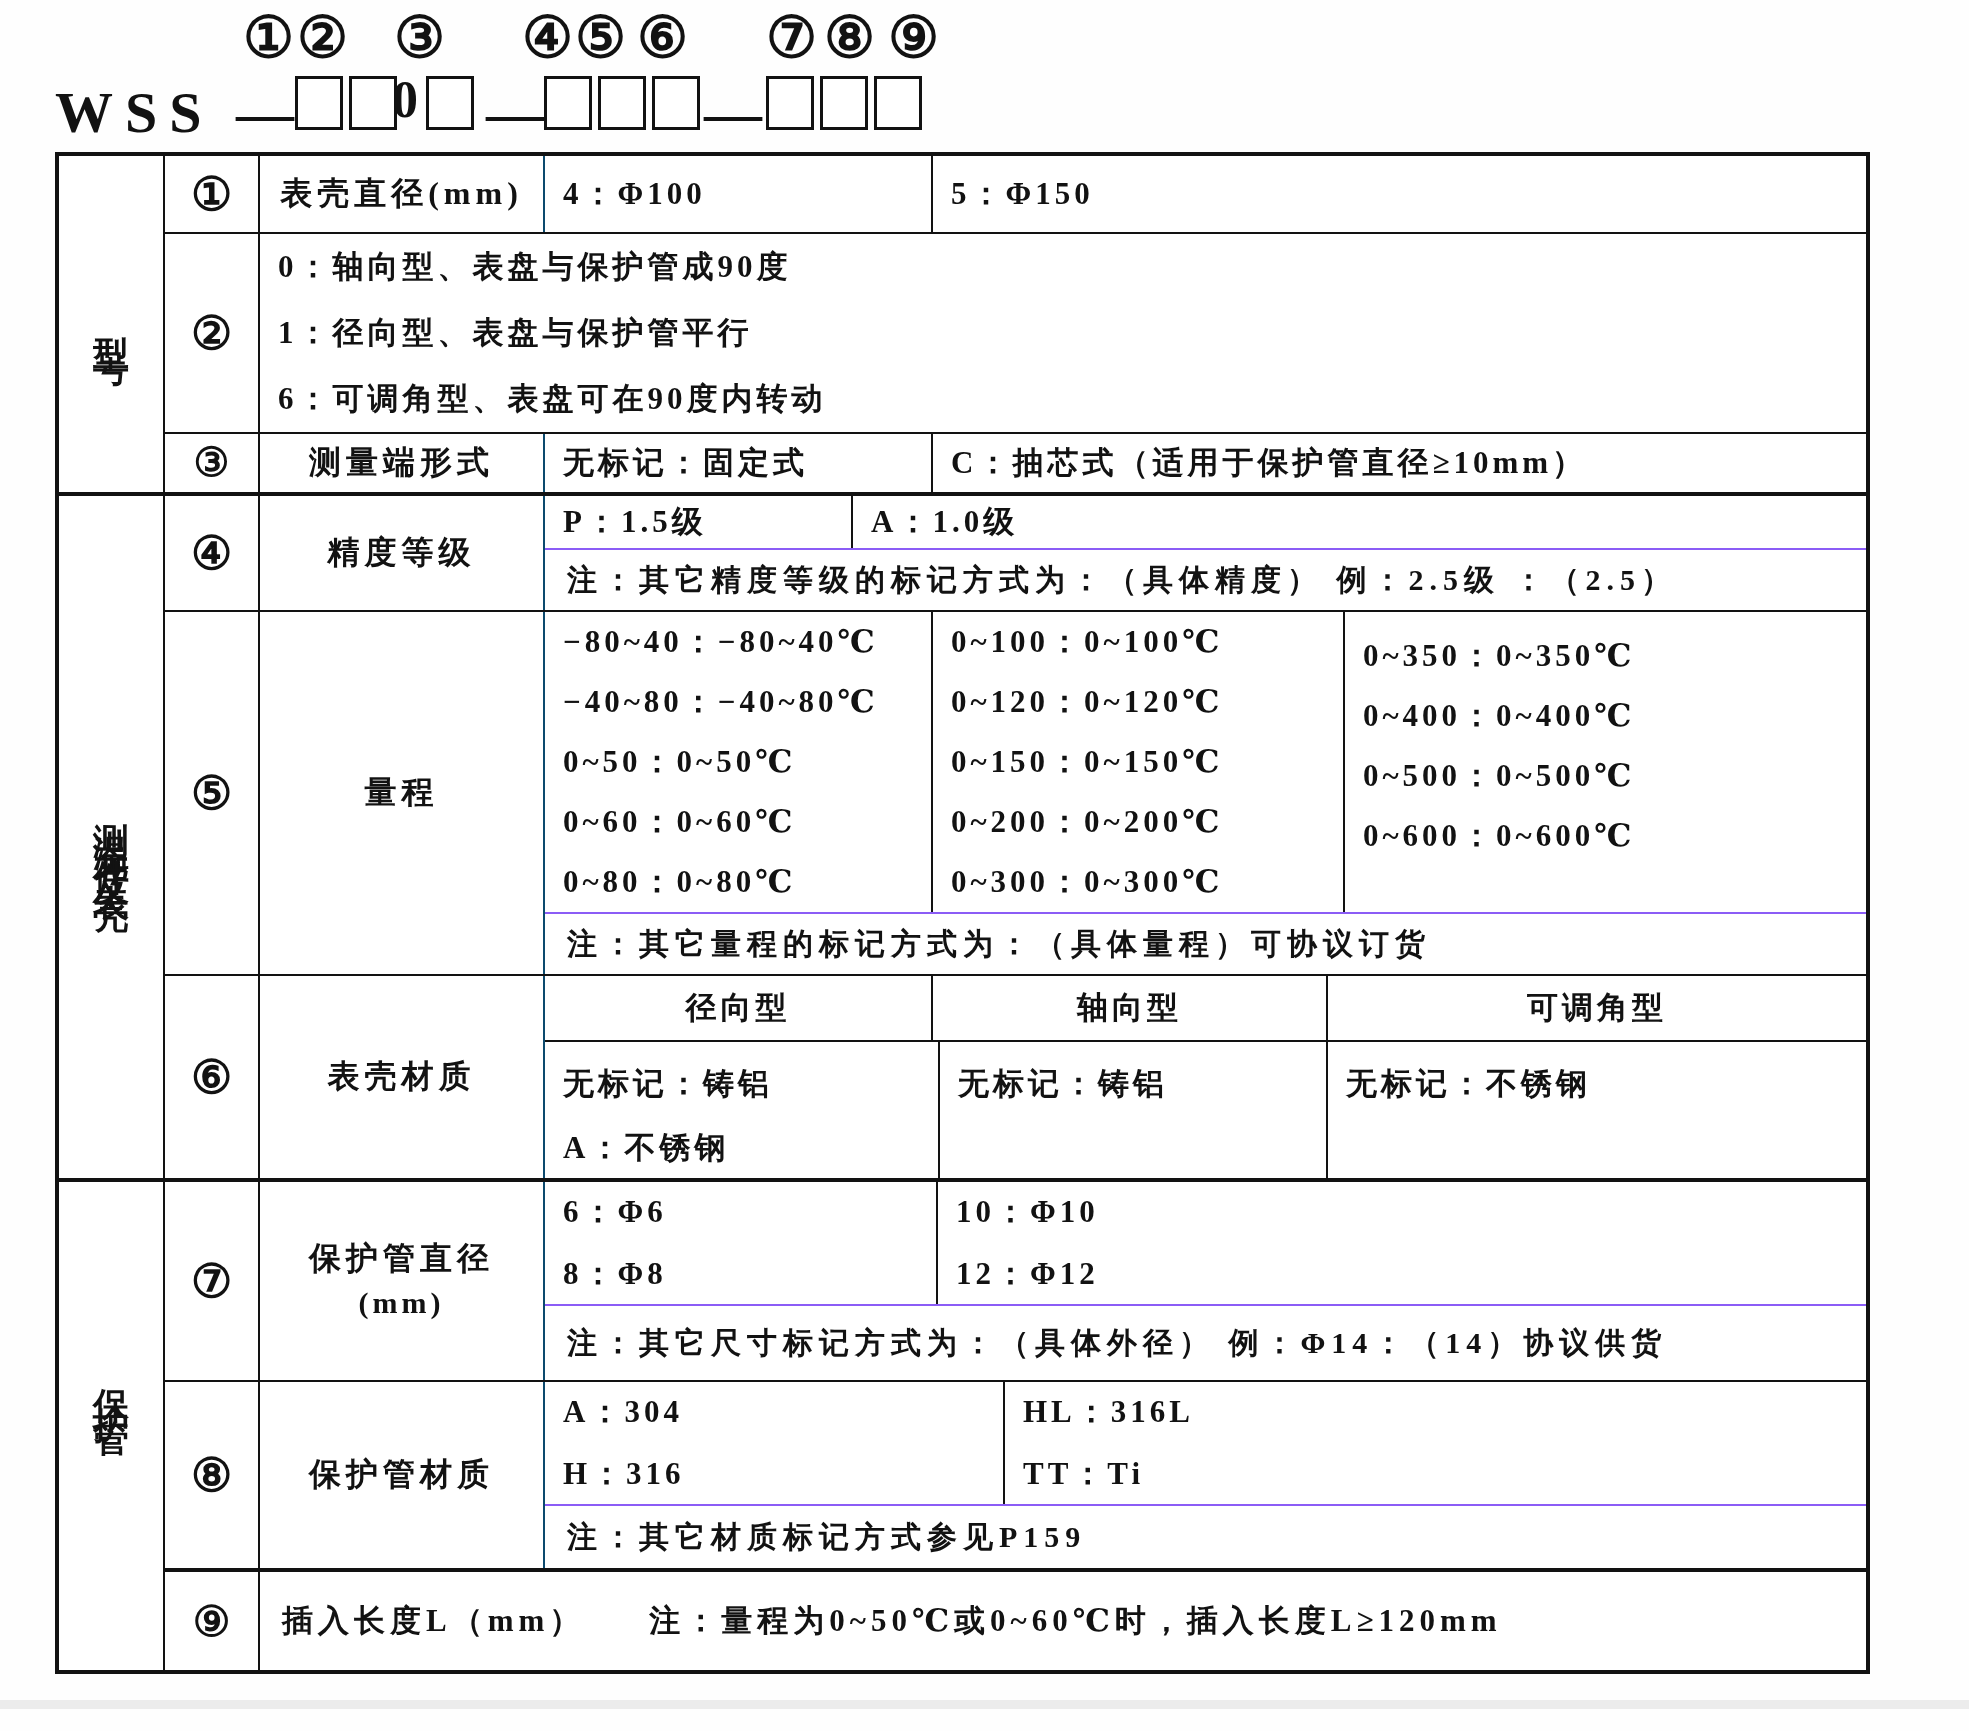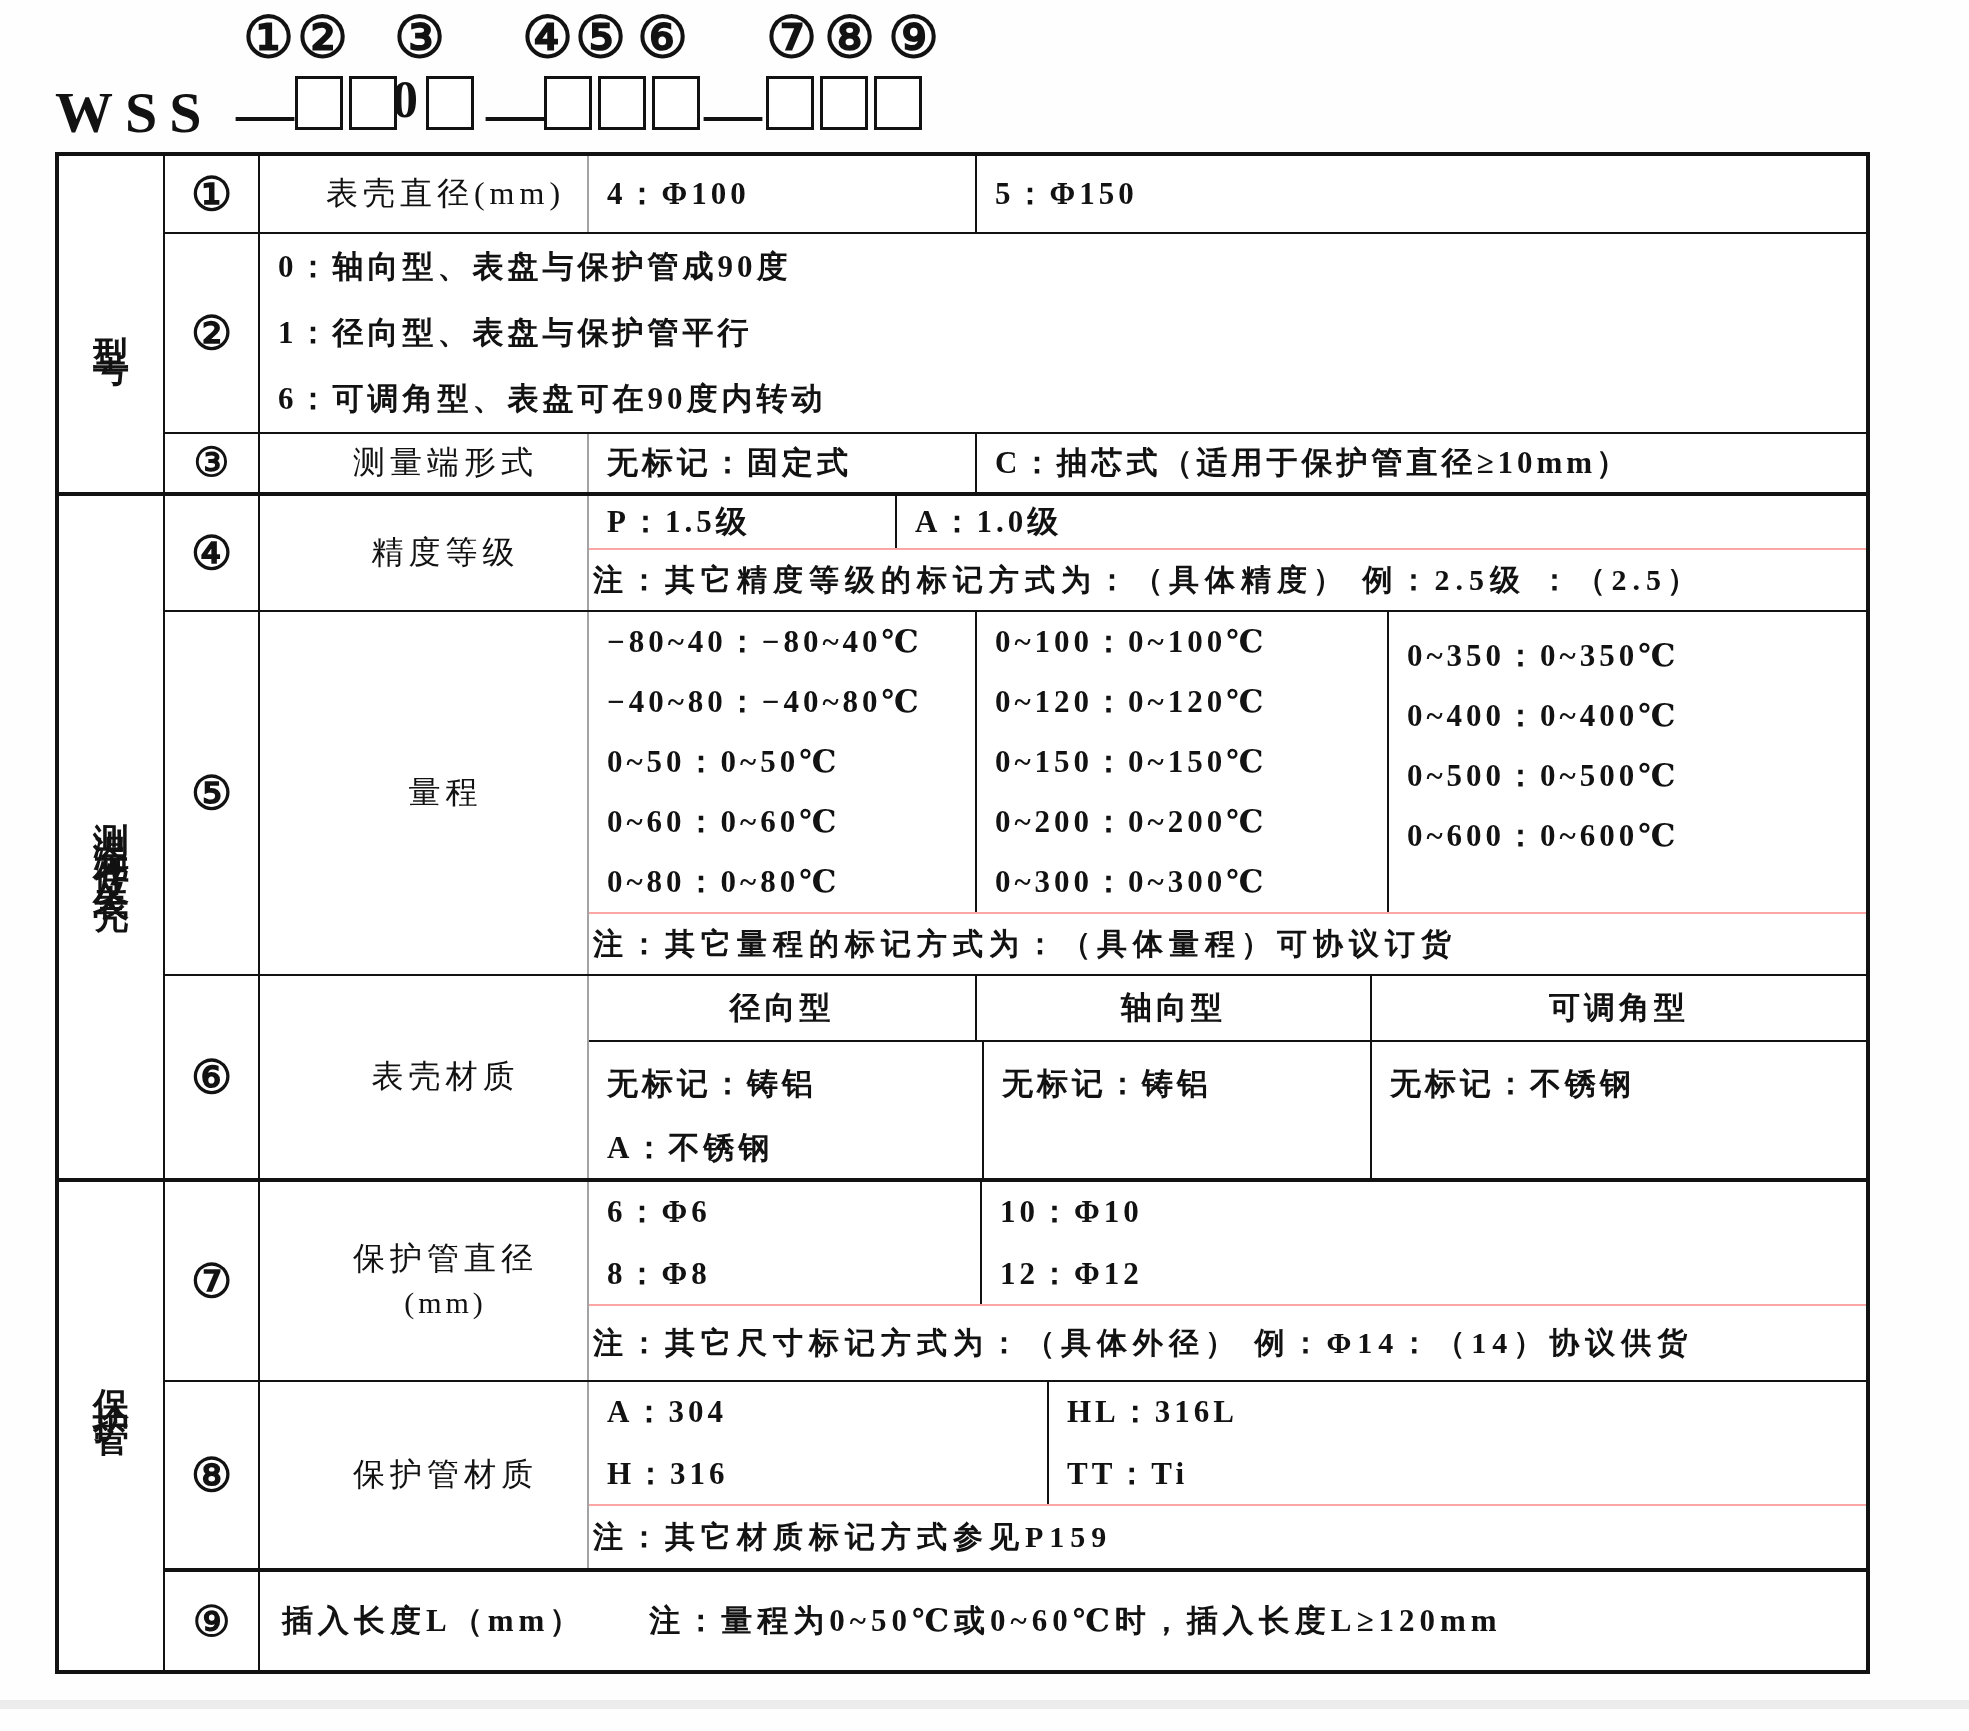--- a/index.html
+++ b/index.html
@@ -20,34 +20,34 @@
   .section:last-child{border-bottom:none;}
   .glabel{width:106px;min-width:106px;border-right:2px solid #121212;display:flex;align-items:center;
           justify-content:center;font-size:36px;font-weight:bold;box-sizing:border-box;}
   .vtext{writing-mode:vertical-rl;text-orientation:upright;letter-spacing:16px;line-height:1;}
   .rows{flex:1;display:flex;flex-direction:column;min-width:0;}
   .row{display:flex;flex-direction:row;border-bottom:2px solid #121212;box-sizing:border-box;}
   .row:last-child{border-bottom:none;}
   .row-thickline{border-bottom:4px solid #121212;}
   .ccell{width:95px;min-width:95px;border-right:2px solid #121212;display:flex;align-items:center;
          justify-content:center;font-size:46px;font-weight:bold;box-sizing:border-box;}
-  .acell{width:285px;min-width:285px;border-right:2px solid #a3a3a3;display:flex;flex-direction:column;
-         align-items:center;justify-content:center;font-size:32px;font-weight:normal;letter-spacing:5px;
-         box-sizing:border-box;text-align:center;margin-left:44px;}
+  .acell{width:285px;min-width:285px;border-right:2px solid #0c4a6e;display:flex;flex-direction:column;
+         align-items:center;justify-content:center;font-size:32px;font-weight:bold;letter-spacing:5px;
+         box-sizing:border-box;text-align:center;}
   .acell .sub{font-size:30px;letter-spacing:4px;line-height:44px;}
   .content{flex:1;display:flex;flex-direction:column;min-width:0;}
   .crow{display:flex;flex-direction:row;flex:1;min-height:0;}
   .cell{border-right:2px solid #121212;box-sizing:border-box;display:flex;flex-direction:column;
         justify-content:center;padding-left:18px;font-size:31px;font-weight:bold;letter-spacing:4px;}
   .cell:last-child{border-right:none;}
   .cell.center{align-items:center;padding-left:0;justify-content:center;}
   .line{line-height:62px;white-space:nowrap;}
   .r2 .line{line-height:66px;}
   .range .line{line-height:60px;white-space:nowrap;}
-  .note-row{border-top:2px solid #fca5a5;display:flex;align-items:center;padding-left:4px;
+  .note-row{border-top:2px solid #8b5cf6;display:flex;align-items:center;padding-left:22px;
             font-size:30px;font-weight:bold;letter-spacing:6px;box-sizing:border-box;white-space:nowrap;}
   .merged{flex:1;display:flex;align-items:center;padding-left:22px;font-size:31px;font-weight:bold;
           letter-spacing:5px;box-sizing:border-box;white-space:nowrap;}
   .merged .gap{display:inline-block;width:64px;}
   .scan-band{position:absolute;left:0;top:1700px;width:1969px;height:9px;background:#ececec;}
 </style>
 </head>
 <body>
 
 <div class="canvas">

